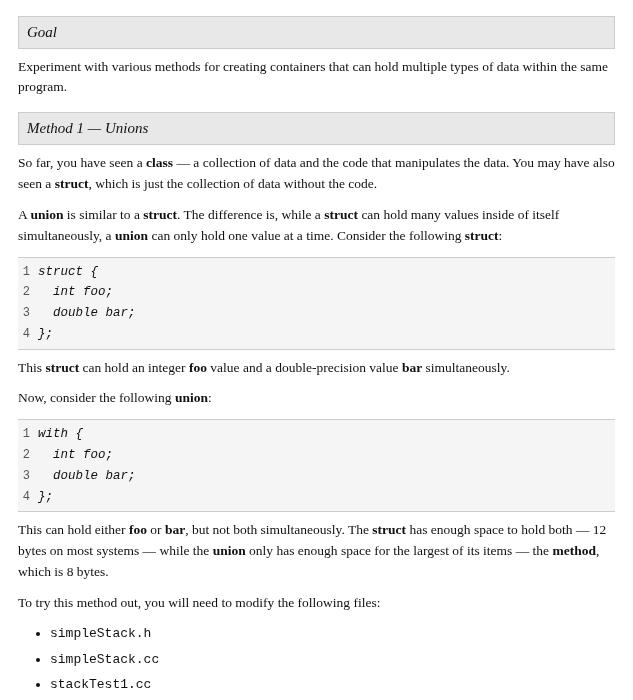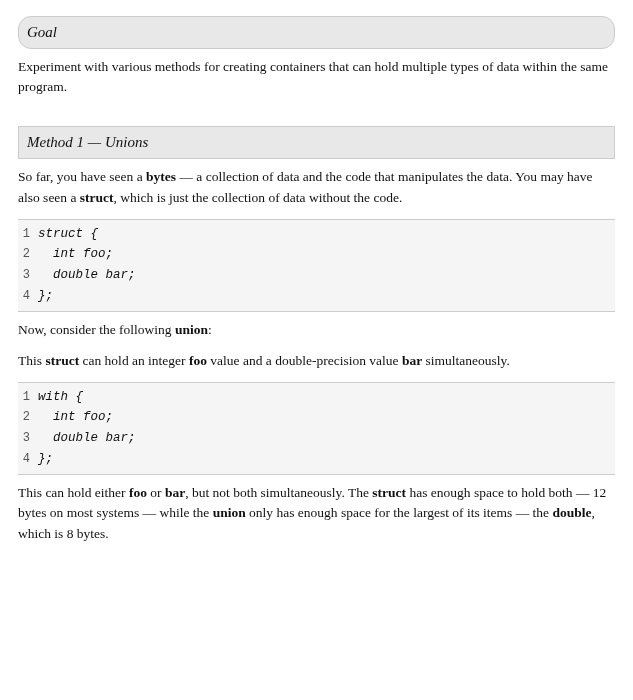--- a/index.html
+++ b/index.html
@@ -16,21 +16,20 @@
       font-style: italic;
       font-size: 15px;
       font-weight: normal;
       background: #e8e8e8;
       padding: 4px 8px;
       margin-bottom: 8px;
       border: 1px solid #ccc;
     }
     .section-header.goal {
       margin-bottom: 8px;
-      border-radius: 13px;
     }
     p {
       margin-bottom: 10px;
       font-size: 13.5px;
       line-height: 1.55;
     }
     b, strong {
       font-weight: bold;
     }
     .code-block {
@@ -61,39 +60,42 @@
     }
     ul {
       margin: 8px 0 10px 32px;
     }
     ul li {
       margin-bottom: 6px;
       font-family: 'Courier New', Courier, monospace;
       font-size: 13px;
     }
     .method-section {
-      margin-top: 28px;
+      margin-top: 14px;
     }
     .goal-text {
       margin-bottom: 14px;
     }
   </style>
 </head>
 <body>
 
 <h2 class="section-header goal">Goal</h2>
 <p class="goal-text">Experiment with various methods for creating containers that can hold multiple types of data within the same program.</p>
 
 <div class="method-section">
   <h2 class="section-header">Method 1 — Unions</h2>
 
   <p>
-    So far, you have seen a <b>bytes</b> — a collection of data and the code that manipulates the data. You may have also seen a <b>struct</b>, which is just the collection of data without the code.
+    So far, you have seen a <b>class</b> — a collection of data and the code that manipulates the data. You may have also seen a <b>struct</b>, which is just the collection of data without the code.
   </p>
 
+  <p>
+    A <b>union</b> is similar to a <b>struct</b>. The difference is, while a <b>struct</b> can hold many values inside of itself simultaneously, a <b>union</b> can only hold one value at a time. Consider the following <b>struct</b>:
+  </p>
 
   <div class="code-block">
     <div class="code-line">
       <span class="line-num">1</span>
       <span class="code-text">struct {</span>
     </div>
     <div class="code-line">
       <span class="line-num">2</span>
       <span class="code-text">&nbsp;&nbsp;int foo;</span>
     </div>
@@ -101,25 +103,25 @@
       <span class="line-num">3</span>
       <span class="code-text">&nbsp;&nbsp;double bar;</span>
     </div>
     <div class="code-line">
       <span class="line-num">4</span>
       <span class="code-text">};</span>
     </div>
   </div>
 
   <p>
-    Now, consider the following <b>union</b>:
+    This <b>struct</b> can hold an integer <b>foo</b> value and a double-precision value <b>bar</b> simultaneously.
   </p>
 
   <p>
-    This <b>struct</b> can hold an integer <b>foo</b> value and a double-precision value <b>bar</b> simultaneously.
+    Now, consider the following <b>union</b>:
   </p>
 
   <div class="code-block">
     <div class="code-line">
       <span class="line-num">1</span>
       <span class="code-text">with {</span>
     </div>
     <div class="code-line">
       <span class="line-num">2</span>
       <span class="code-text">&nbsp;&nbsp;int foo;</span>
@@ -128,18 +130,26 @@
       <span class="line-num">3</span>
       <span class="code-text">&nbsp;&nbsp;double bar;</span>
     </div>
     <div class="code-line">
       <span class="line-num">4</span>
       <span class="code-text">};</span>
     </div>
   </div>
 
   <p>
-    This can hold either <b>foo</b> or <b>bar</b>, but not both simultaneously. The <b>struct</b> has enough space to hold both — 12 bytes on most systems — while the <b>union</b> only has enough space for the largest of its items — the <b>double</b>, which is 8 bytes.
+    This can hold either <b>foo</b> or <b>bar</b>, but not both simultaneously. The <b>struct</b> has enough space to hold both — 12 bytes on most systems — while the <b>union</b> only has enough space for the largest of its items — the <b>method</b>, which is 8 bytes.
   </p>
 
+  <p>
+    To try this method out, you will need to modify the following files:
+  </p>
 
+  <ul>
+    <li>simpleStack.h</li>
+    <li>simpleStack.cc</li>
+    <li>stackTest1.cc</li>
+  </ul>
 
 </div>
 
 </body></html>

